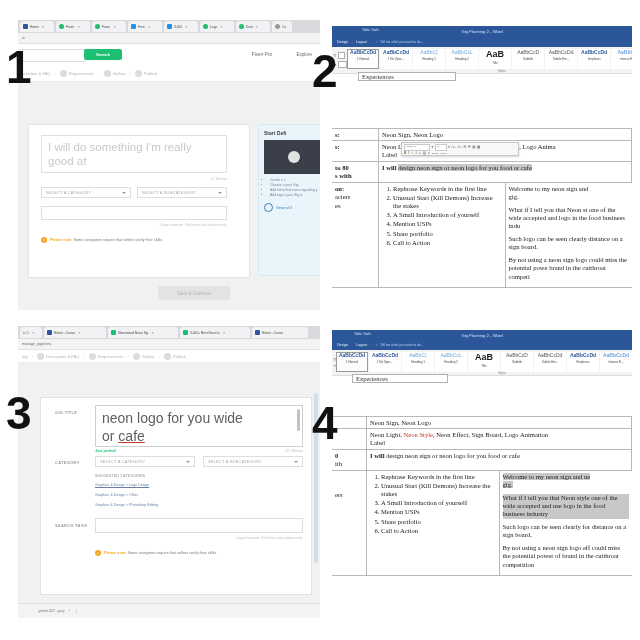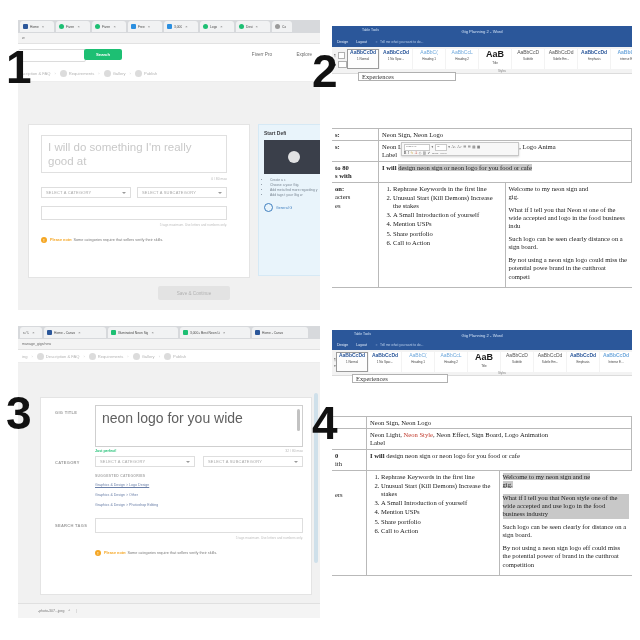--- a/index.html
+++ b/index.html
@@ -573,20 +573,21 @@
       </div>
 
       <div class="fvr-body" style="top:37px;bottom:14px;">
         <div class="fvr-card" style="left:22px;top:34px;width:270px;height:196px;">
 
           <div class="fld-label" style="position:absolute;left:14px;top:12px;">
             <span>GIG TITLE</span>
           </div>
           <div class="titlearea filled" style="position:absolute;left:54px;top:7px;width:208px;height:42px;font-size:14px;">
             <div>neon logo for you wide</div>
+            <div><span>or </span><span class="u">cafe</span></div>
             <div class="scrollthumb"></div>
           </div>
           <div class="okmsg" style="position:absolute;left:54px;top:51px;">
             <span>Just perfect!</span>
           </div>
           <div class="counter" style="position:absolute;right:8px;top:51px;">
             <span>32 / 80 max</span>
           </div>
 
           <div class="fld-label" style="position:absolute;left:14px;top:62px;">

